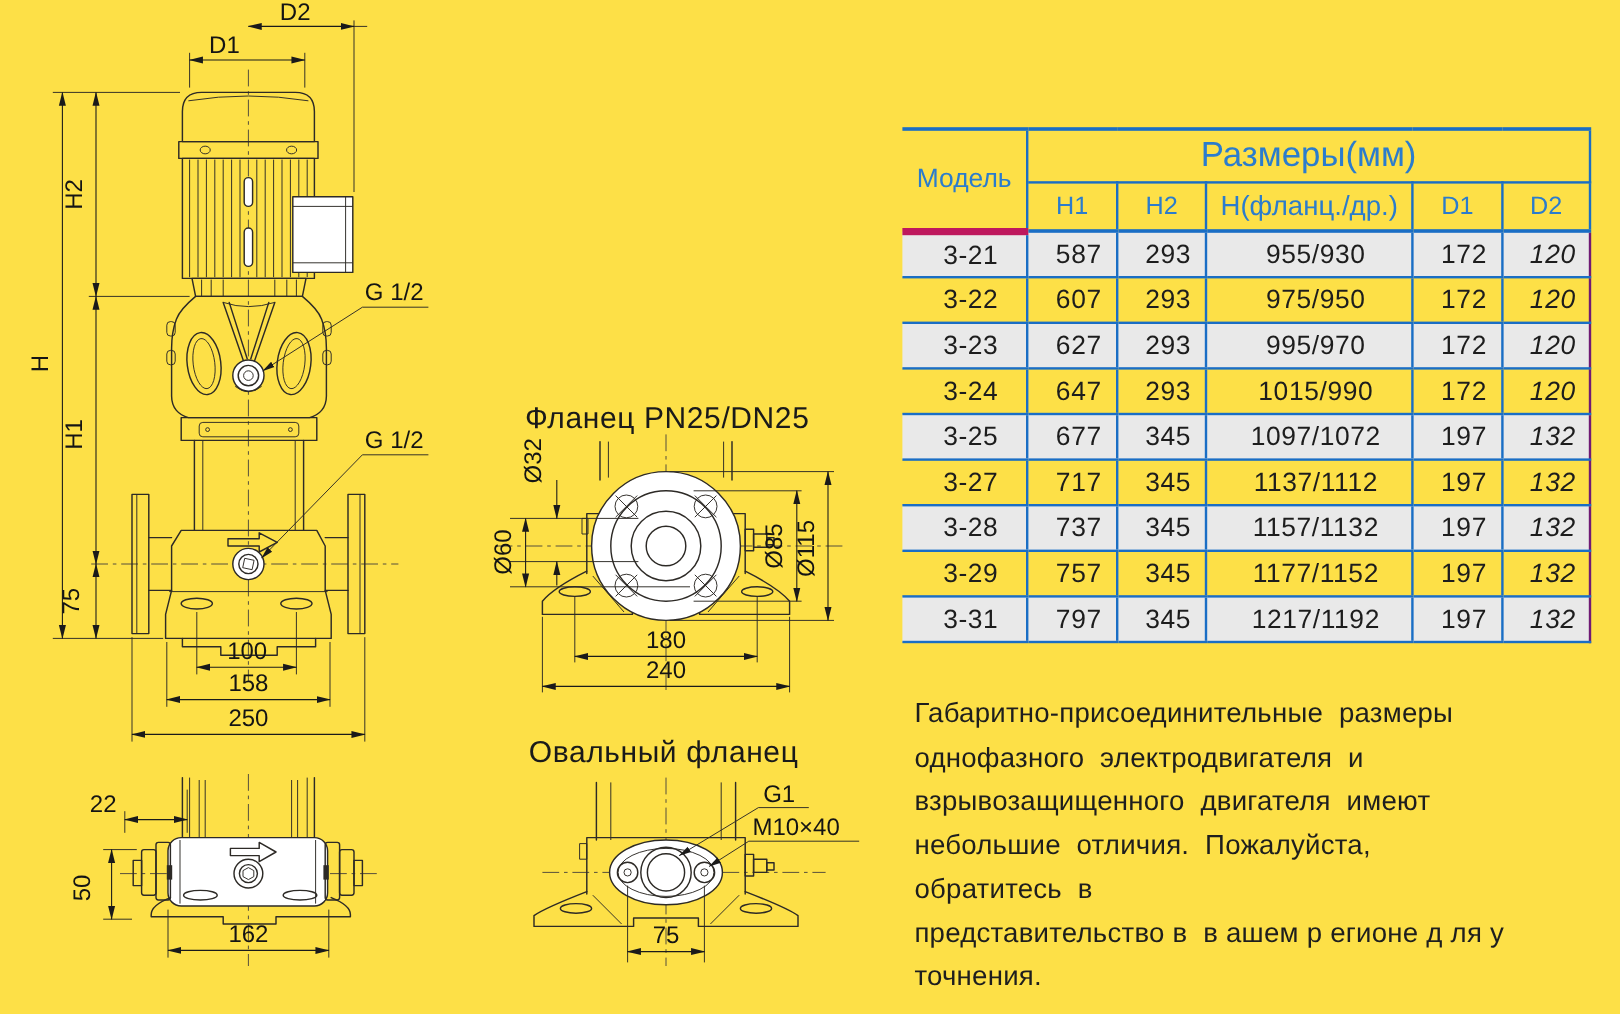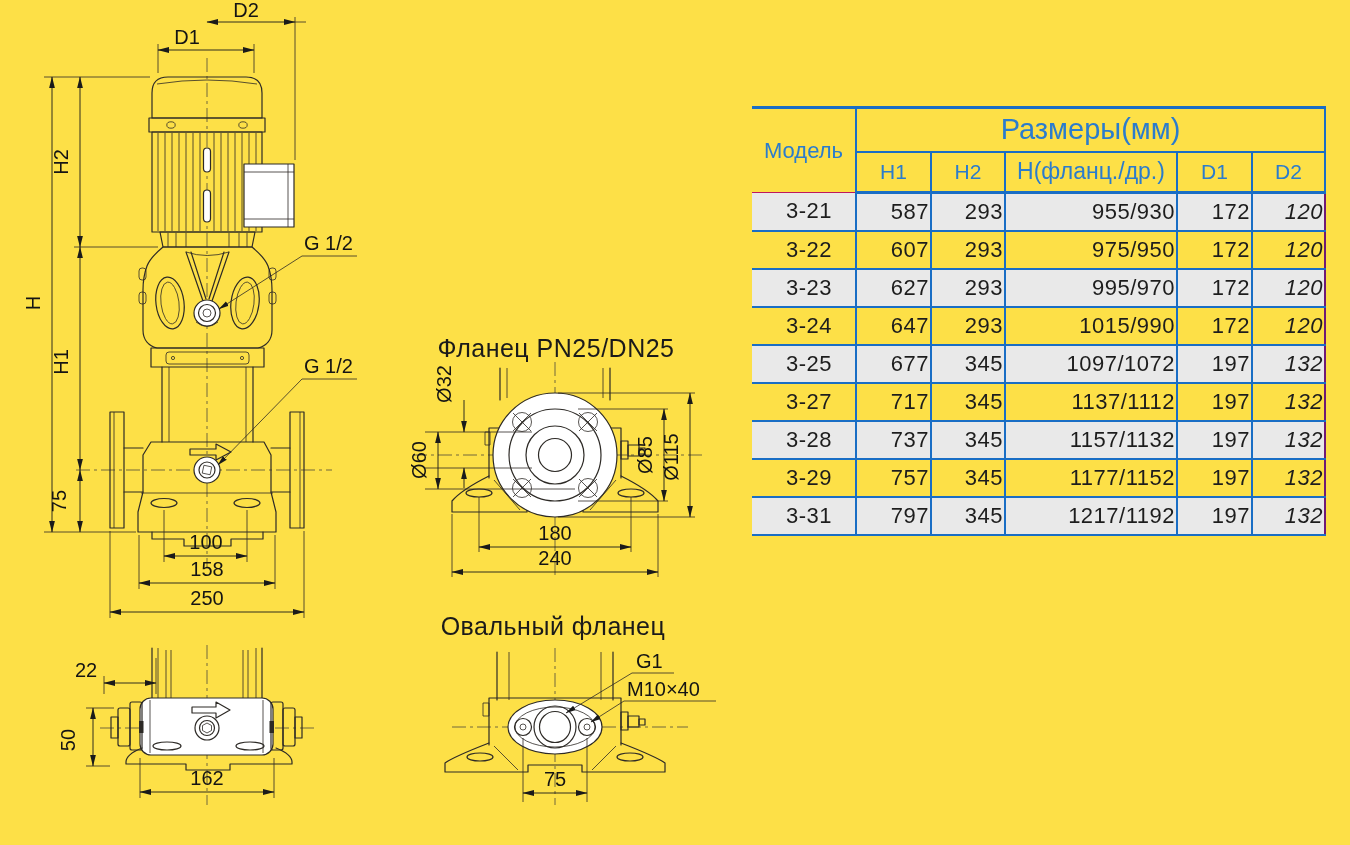--- a/index.html
+++ b/index.html
@@ -18,28 +18,28 @@
 
   
   #dim-table{position:absolute;left:752px;top:106px;border-collapse:collapse;table-layout:fixed;
              text-align:center;color:#1d1d1d;}
   #dim-table th{font-weight:normal;color:#2b7ccd;}
   #dim-table thead tr.r1{height:44px;}
   #dim-table thead tr.r2{height:41px;}
   #dim-table tbody tr{height:38px;font-size:22px;letter-spacing:0.5px;}
   #dim-table tbody tr.shade{background:#e9e9e9;}
   #dim-table .model-th{border-top:3px solid #1a6ec5;border-right:2px solid #1a6ec5;
-             border-bottom:1px solid #be185d;font-size:22px;}
+             border-bottom:6px solid #be185d;font-size:22px;}
   #dim-table .sizes-th{border-top:3px solid #1a6ec5;border-right:2px solid #1a6ec5;
              border-bottom:2px solid #1a6ec5;font-size:29px;}
   #dim-table .sub{border-bottom:3px solid #1a6ec5;border-left:2px solid #1a6ec5;font-size:21px;}
   #dim-table .sub:last-child{border-right:2px solid #1a6ec5;}
   #dim-table .sub.narrow{font-size:23px;letter-spacing:0;}
   #dim-table tbody td{border-bottom:2.5px solid #1a6ec5;padding-left:12px;}
-  #dim-table tbody td + td{border-left:2px solid #1a6ec5;text-align:right;}
+  #dim-table tbody td + td{border-left:2px solid #1a6ec5;}
   #dim-table tbody td:last-child{border-right:2px solid #701a75;font-style:italic;}
 
   
   #note{position:absolute;left:762px;top:576px;width:578px;font-size:23px;line-height:36.5px;
         color:#1e1e1e;white-space:pre-wrap;letter-spacing:0.2px;}
 </style>
 </head>
 <body>
 
 <div id="page">
@@ -397,14 +397,21 @@
           <td>3-31</td>
           <td>797</td>
           <td>345</td>
           <td>1217/1192</td>
           <td>197</td>
           <td>132</td>
         </tr>
       </tbody>
   </table>
 
+  <div id="note">Габаритно-присоединительные  размеры
+однофазного  электродвигателя  и
+взрывозащищенного  двигателя  имеют
+небольшие  отличия.  Пожалуйста,
+обратитесь  в
+представительство в  в ашем р егионе д ля у
+точнения.</div>
 
 </div>
 
 </body></html>

